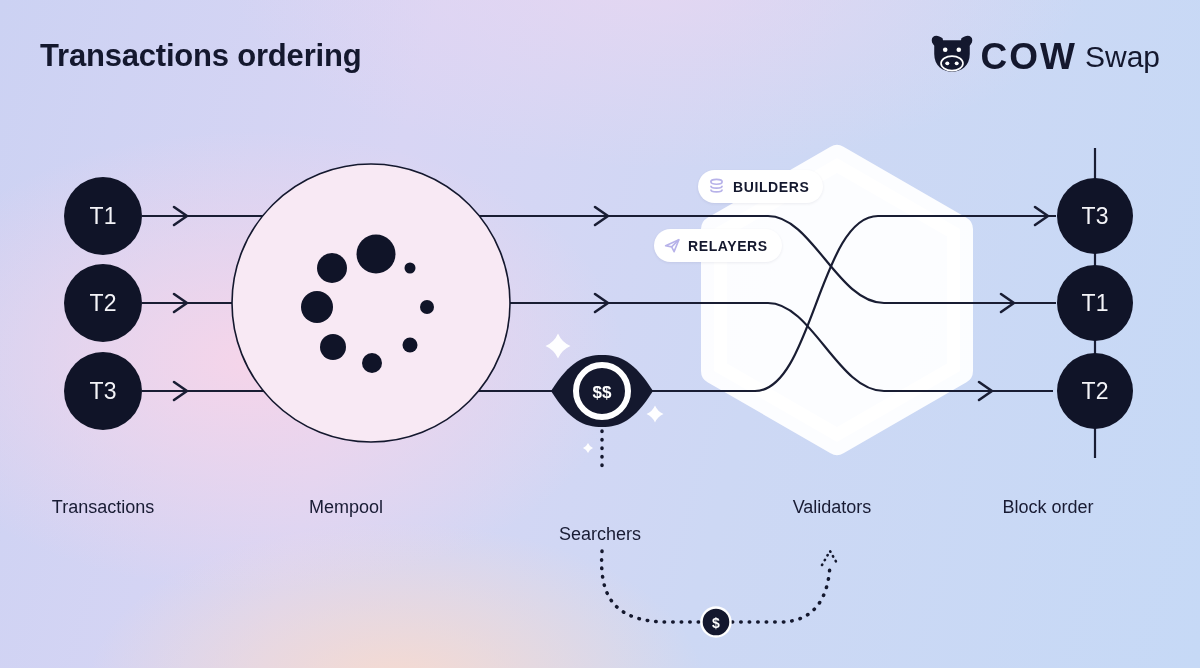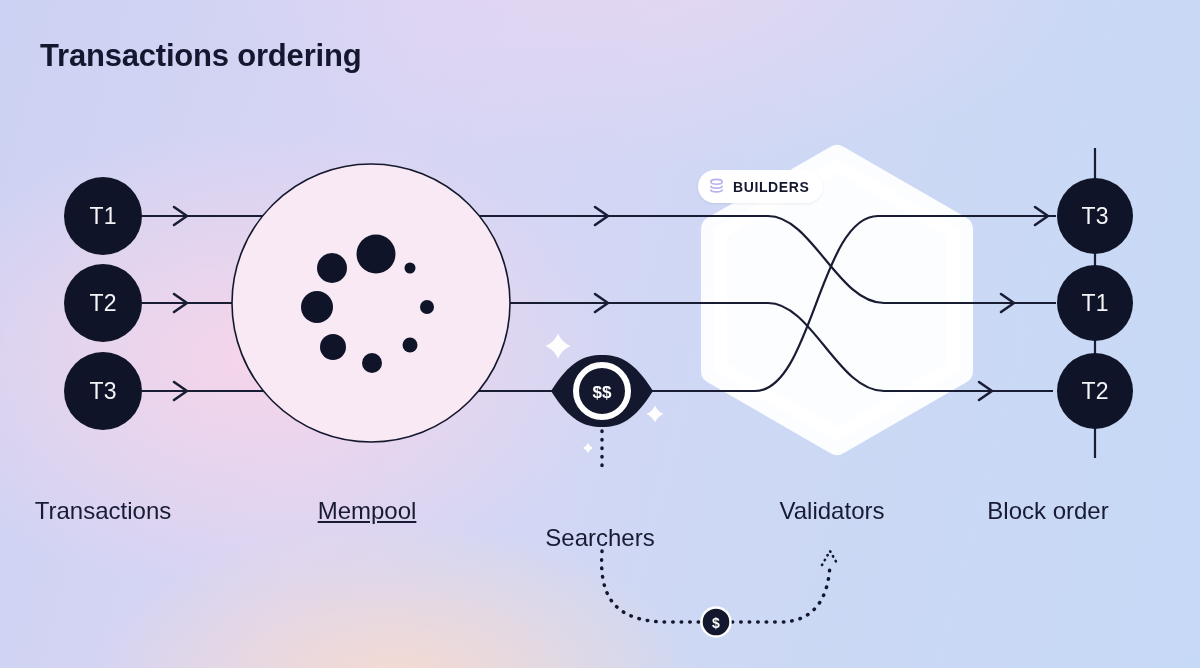--- a/index.html
+++ b/index.html
@@ -33,30 +33,48 @@
     box-shadow:0 1px 3px rgba(40,40,80,0.08);
     font-size:14px;font-weight:700;letter-spacing:0.6px;color:#14182e;
     box-sizing:border-box;
   }
   .badge .bicon{display:flex;align-items:center;}
   .badge-builders{left:698px;top:170px;gap:8px;}
   .badge-relayers{left:654px;top:229px;}
   .badge-producers{left:859px;top:317px;}
   .stage-label{
     position:absolute;top:497px;transform:translateX(-50%);
-    font-size:24px;color:#181b33;white-space:nowrap;
+    font-size:18px;color:#181b33;white-space:nowrap;
   }
 </style>
 </head>
 <body>
 
 <div class="canvas">
 
   <div class="header-title">Transactions ordering</div>
 
+  <div class="logo">
+    <span class="bicon">
+      <svg width="46" height="42" viewBox="0 0 44 40">
+        <g fill="#14182e">
+          <path d="M13 4 C7 -1 1 2 3 8 C4.5 11.5 8 13.5 12 13 L14 9 Z"></path>
+          <path d="M31 4 C37 -1 43 2 41 8 C39.5 11.5 36 13.5 32 13 L30 9 Z"></path>
+          <path d="M11 6 h22 c3.5 0 6 2.5 6 6 v7 c0 11 -8 17 -17 17 s-17 -6 -17 -17 v-7 c0 -3.5 2.5 -6 6 -6 z"></path>
+        </g>
+        <circle cx="15.5" cy="15" r="2.2" fill="#ffffff"></circle>
+        <circle cx="28.5" cy="15" r="2.2" fill="#ffffff"></circle>
+        <ellipse cx="22" cy="28" rx="10.5" ry="7" fill="#14182e" stroke="#ffffff" stroke-width="1.6"></ellipse>
+        <circle cx="17.5" cy="28" r="1.9" fill="#ffffff"></circle>
+        <circle cx="26.5" cy="28" r="1.9" fill="#ffffff"></circle>
+      </svg>
+    </span>
+    <span class="brand">COW</span>
+    <span class="suffix">Swap</span>
+  </div>
 
   <svg class="diagram" width="1200" height="668" viewBox="0 0 1200 668">
 
     <polygon points="837,158 960,229 960,371 837,442 714,371 714,229" fill="rgba(255,255,255,0.93)" stroke="rgba(255,255,255,0.93)" stroke-width="26" stroke-linejoin="round"></polygon>
 
     <g stroke="#191d33" stroke-width="2.2" fill="none">
       <path d="M 142 216 H 768 C 812 216 838 303 884 303 H 1056"></path>
       <path d="M 142 303 H 768 C 812 303 838 391 884 391 H 1053"></path>
       <path d="M 142 391 H 755 C 812 391 820 216 878 216 H 1056"></path>
 
@@ -129,21 +147,30 @@
     <span class="bicon">
       <svg width="17" height="17" viewBox="0 0 16 16" fill="none" stroke="#b7b2e9" stroke-width="1.6">
         <ellipse cx="8" cy="3.6" rx="5.3" ry="2.3"></ellipse>
         <path d="M2.7 7.2 c0 1.27 2.37 2.3 5.3 2.3 s5.3 -1.03 5.3 -2.3"></path>
         <path d="M2.7 10.8 c0 1.27 2.37 2.3 5.3 2.3 s5.3 -1.03 5.3 -2.3"></path>
       </svg>
     </span>
     <span>BUILDERS</span>
   </div>
 
+  <div class="badge badge-relayers">
+    <span class="bicon">
+      <svg width="17" height="17" viewBox="0 0 16 16" fill="none" stroke="#b7b2e9" stroke-width="1.5" stroke-linejoin="round">
+        <path d="M1.5 8.2 L14 2.5 L9.5 13.8 L7.2 9.3 Z"></path>
+        <path d="M14 2.5 L7.2 9.3"></path>
+      </svg>
+    </span>
+    <span>RELAYERS</span>
+  </div>
 
 
   <div class="stage-label" style="left:103px;">Transactions</div>
-  <div class="stage-label" style="left:367px;text-decoration:underline;">Mempool</div>
+  <div class="stage-label" style="left:346px;">Mempool</div>
   <div class="stage-label" style="left:600px;margin-top:27px;">Searchers</div>
   <div class="stage-label" style="left:832px;">Validators</div>
   <div class="stage-label" style="left:1048px;">Block order</div>
 
 </div>
 
 </body></html>

